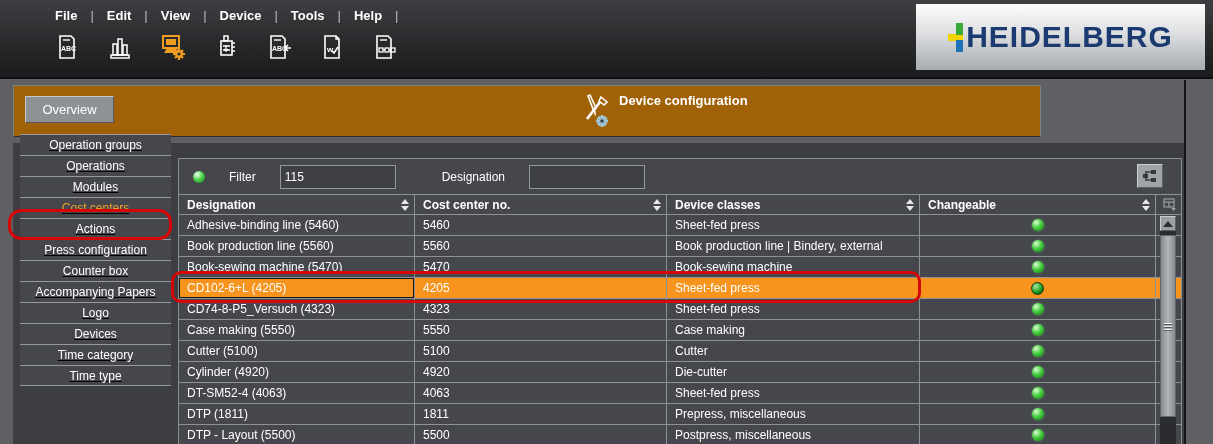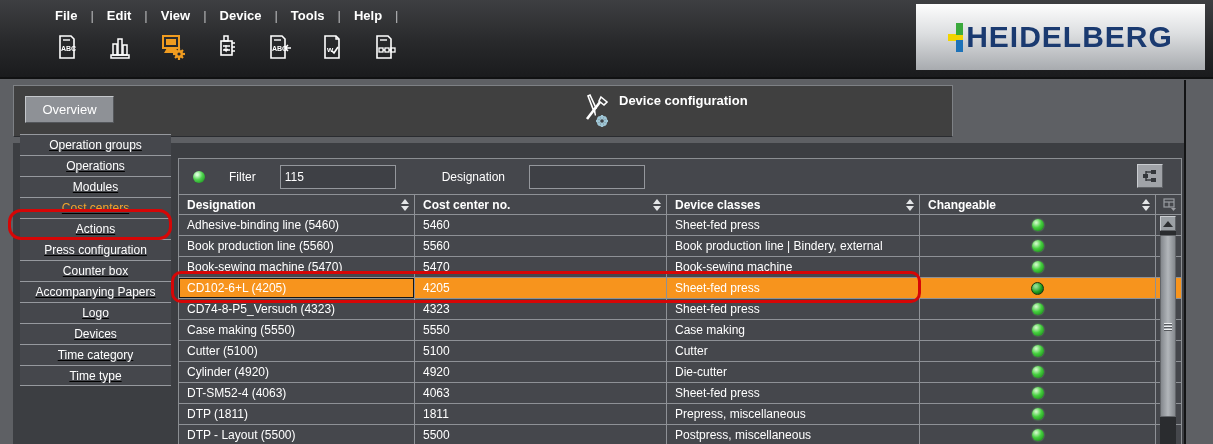--- a/index.html
+++ b/index.html
@@ -21,22 +21,22 @@
                 background:linear-gradient(180deg,#fdfdfd 0%,#dcdee0 45%,#a8abaf 100%);
                 display:flex; align-items:center; justify-content:center; }
   .logo-wrap { display:flex; align-items:center; }
   .logo-mark { position:relative; width:17px; height:32px; margin-right:1px; }
   .logo-mark .h-bar { position:absolute; left:0; top:13px; width:15px; height:7px; background:#f2d400; }
   .logo-mark .v-top { position:absolute; left:8px; top:2px; width:7px; height:12px; background:#3aa93c; }
   .logo-mark .v-bot { position:absolute; left:8px; top:19px; width:7px; height:12px; background:#1d72b8; }
   .logo-text { font-size:30px; font-weight:bold; color:#1a3a70; letter-spacing:1px; }
 
   
-  .headerbar { position:absolute; left:13px; top:85px; width:940px; height:52px;
-               background:#404040; border:1px solid #7e8185; border-bottom-color:#2a2c30; }
+  .headerbar { position:absolute; left:13px; top:85px; width:1028px; height:52px;
+               background:#a16207; border:1px solid #7e8185; border-bottom-color:#2a2c30; }
   .overview-btn { position:absolute; left:11px; top:10px; width:89px; height:27px;
                   background:#8e9196; color:#fff; font-size:13px; text-align:center; line-height:25px;
                   border:1px solid; border-color:#c4c7cb #54575b #54575b #c4c7cb; cursor:pointer; }
   .devcfg { position:absolute; left:565px; top:7px; display:flex; gap:8px; }
   .devcfg-label { color:#fff; font-weight:bold; font-size:13px; }
 
   
   .content-bg { position:absolute; left:13px; top:143px; width:1171px; height:301px; background:#3c3e42; }
   .right-line { position:absolute; left:1184px; top:80px; width:2px; height:364px; background:#131415; }
 

